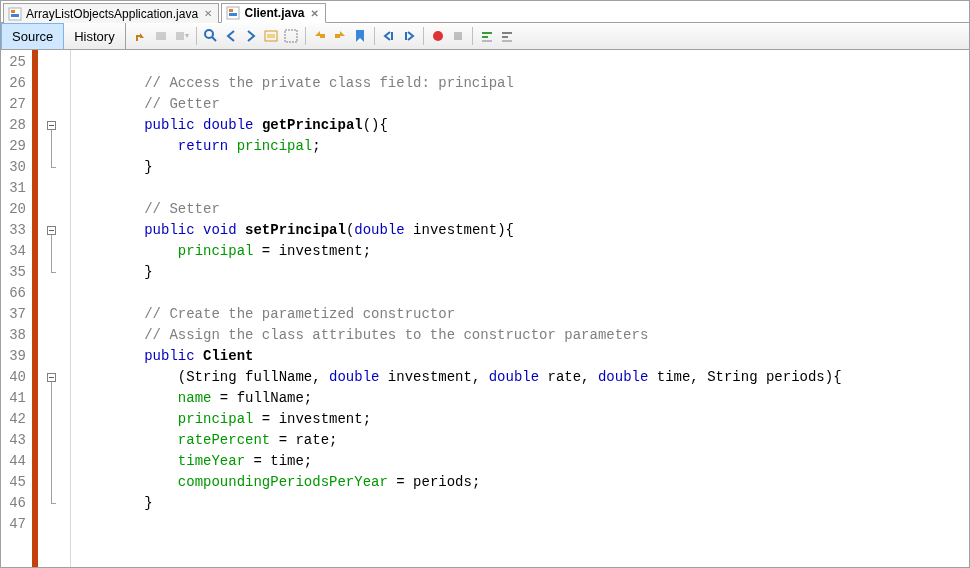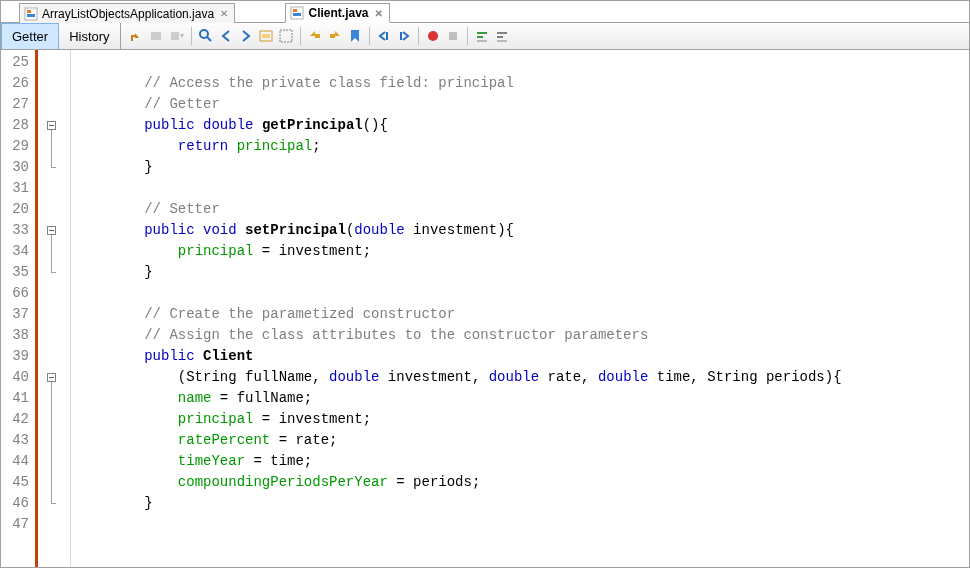--- a/index.html
+++ b/index.html
@@ -11,22 +11,21 @@
     height: 568px;
     overflow: hidden;
     border: 1px solid #a0a0a0;
   }
   .tab-strip {
     display: flex;
     align-items: flex-end;
     height: 22px;
     background: #fff;
     border-bottom: 1px solid #a0a0a0;
-    padding-left: 18px;
-    gap: 48px;
+    padding-left: 2px;
   }
   .tab {
     display: flex;
     align-items: center;
     gap: 4px;
     padding: 2px 6px 2px 4px;
     border: 1px solid #a0a0a0;
     border-bottom: none;
     background: #f5f5f5;
     margin-right: 2px;
@@ -73,21 +72,21 @@
   .editor-area {
     display: flex;
     height: calc(100% - 22px - 27px);
     font-family: "Consolas","Courier New",monospace;
     font-size: 14px;
     line-height: 21px;
   }
   .gutter-ln {
     width: 37px;
     background: #fff;
-    border-right: 3px solid #c2410c;
+    border-right: 6px solid #c2410c;
     text-align: right;
     color: #808080;
     padding-top: 2px;
   }
   .gutter-ln div { padding-right: 6px; height:21px;}
   .gutter-fold {
     width: 33px;
     background: #fff;
     border-right: 1px solid #d8d8d8;
     position: relative;
@@ -141,21 +140,21 @@
           <rect x="3" y="7" width="8" height="3" fill="#3a86d8"></rect>
           <rect x="3" y="3" width="4" height="3" fill="#e87d2b"></rect>
         </svg>
     </span>
     <span>Client.java</span>
     <span class="close">✕</span>
   </div>
 </div>
 
 <div class="toolbar-row">
-  <div class="mode-tab active">Getter</div>
+  <div class="mode-tab active">Source</div>
   <div class="mode-tab">History</div>
   <div style="width:6px"></div>
   <span class="tb-icon">
       <svg width="16" height="16">
         <path d="M3 13 L3 8 L8 8" fill="none" stroke="#c77d1d" stroke-width="2"></path>
         <path d="M6 5 L10 10 L6 10 Z" fill="#c77d1d"></path>
       </svg>
     </span>
   <span class="tb-icon" style="opacity:.45">
       <svg width="16" height="16">

